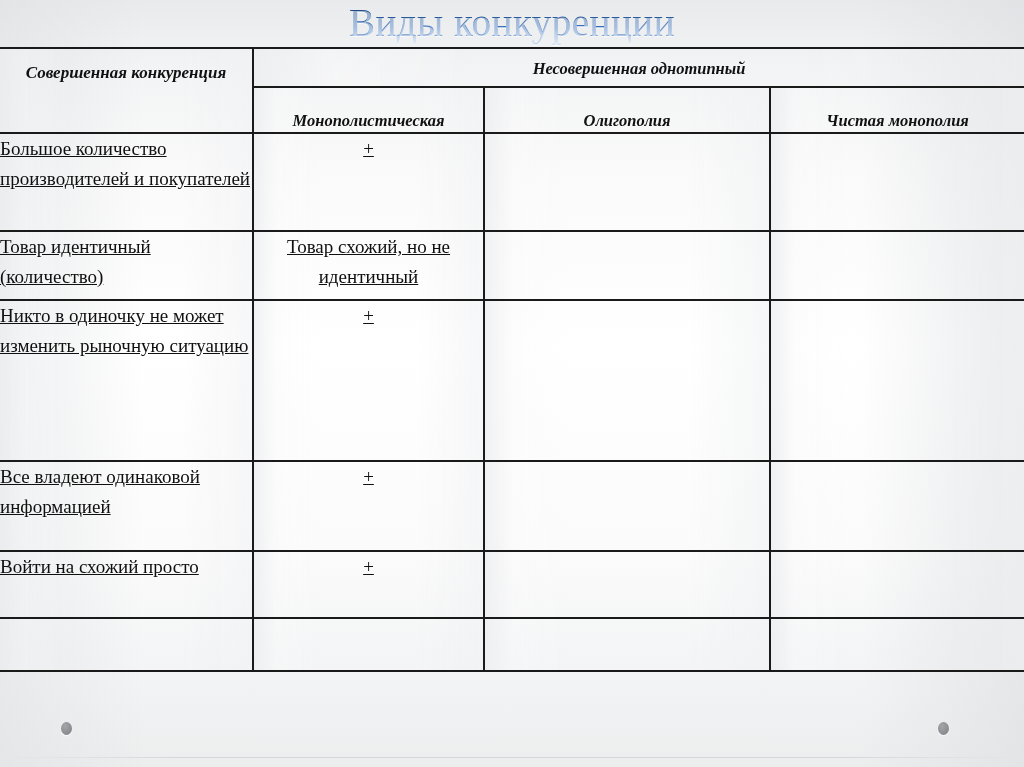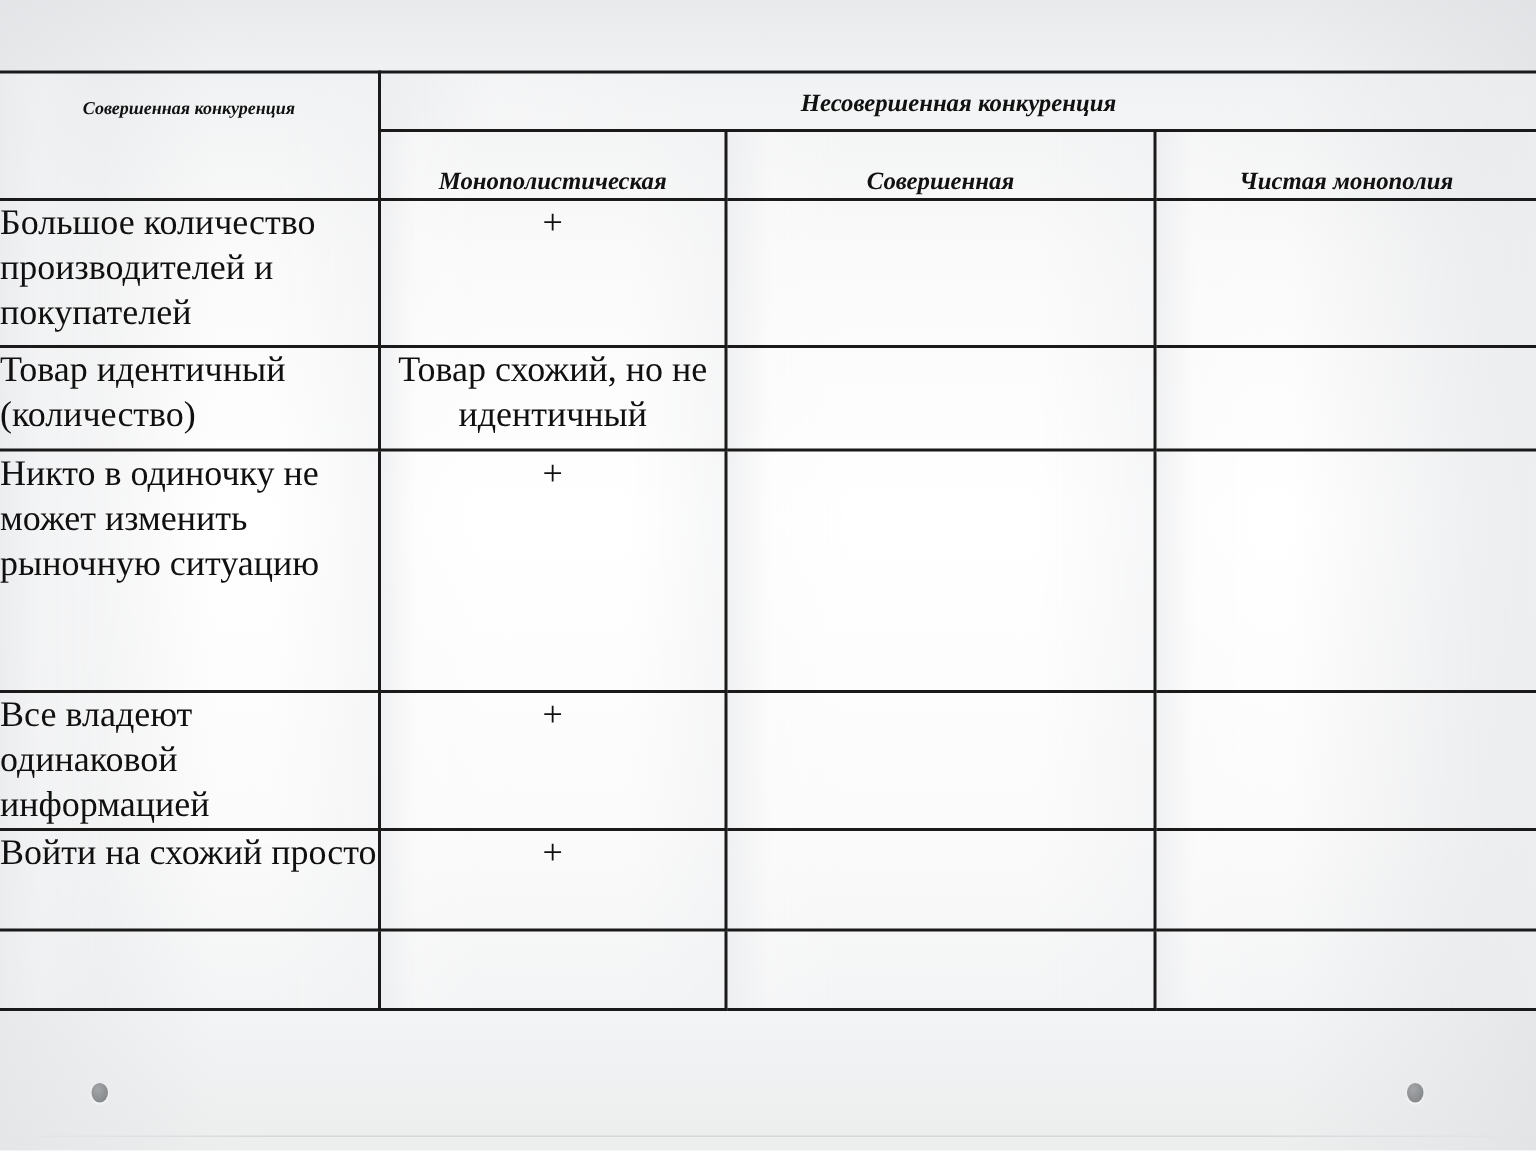--- a/index.html
+++ b/index.html
@@ -113,43 +113,44 @@
     font-weight: bold;
     font-style: italic;
     font-size: 16.5px;
     line-height: 23px;
     text-align: center;
     color: #111111;
     padding: 9px 8px 6px 8px;
     box-sizing: border-box;
   }
   .hcell.perfect {
-    font-size: 12px;
+    font-size: 17px;
     line-height: 27px;
     padding-top: 10px;
   }
   .hcell.imperfect {
     padding-top: 8px;
     padding-bottom: 6px;
   }
   .hcell.sub {
     padding-top: 21px;
     line-height: 23px;
   }
 
   
   .bcell {
-    font-size: 24px;
+    font-size: 19px;
     line-height: 30px;
     color: #101010;
     padding: 6px 6px 8px 9px;
     box-sizing: border-box;
     text-align: left;
     font-style: normal;
     font-weight: normal;
+    text-decoration: underline;
   }
   .bcell.center {
     text-align: center;
     padding-left: 6px;
     padding-right: 6px;
   }
 
   
   col.w1 { width: 253px; }
   col.w2 { width: 231px; }
@@ -180,38 +181,41 @@
       rgba(208,210,214,0.85) 82%,
       rgba(214,216,219,0.0) 100%);
   }
 </style>
 </head>
 <body>
 
 <div class="slide">
   <div class="sheen sheen-left"></div>
 
+  <div class="title-wrap">
+    <h1 class="slide-title">Виды конкуренции</h1>
+  </div>
 
   <div class="table-wrap">
     <table class="cmp">
       <colgroup>
         <col class="w1">
           <col class="w2">
           <col class="w3">
           <col class="w4">
       </colgroup>
       <tbody>
         <tr>
           <td class="c1 hcell perfect" rowspan="2">Совершенная конкуренция</td>
-          <td class="c4 hcell imperfect" colspan="3">Несовершенная конкуренция</td>
+          <td class="c4 hcell imperfect" colspan="3">Несовершенная однотипный</td>
         </tr>
 
         <tr>
           <td class="hcell sub">Монополистическая</td>
-          <td class="hcell sub">Совершенная</td>
+          <td class="hcell sub">Олигополия</td>
           <td class="c4 hcell sub">Чистая монополия</td>
         </tr>
 
         <tr style="height:98px">
           <td class="c1 bcell">Большое количество производителей и покупателей</td>
           <td class="bcell center">+</td>
           <td class="bcell center"></td>
           <td class="c4 bcell center"></td>
         </tr>
 

